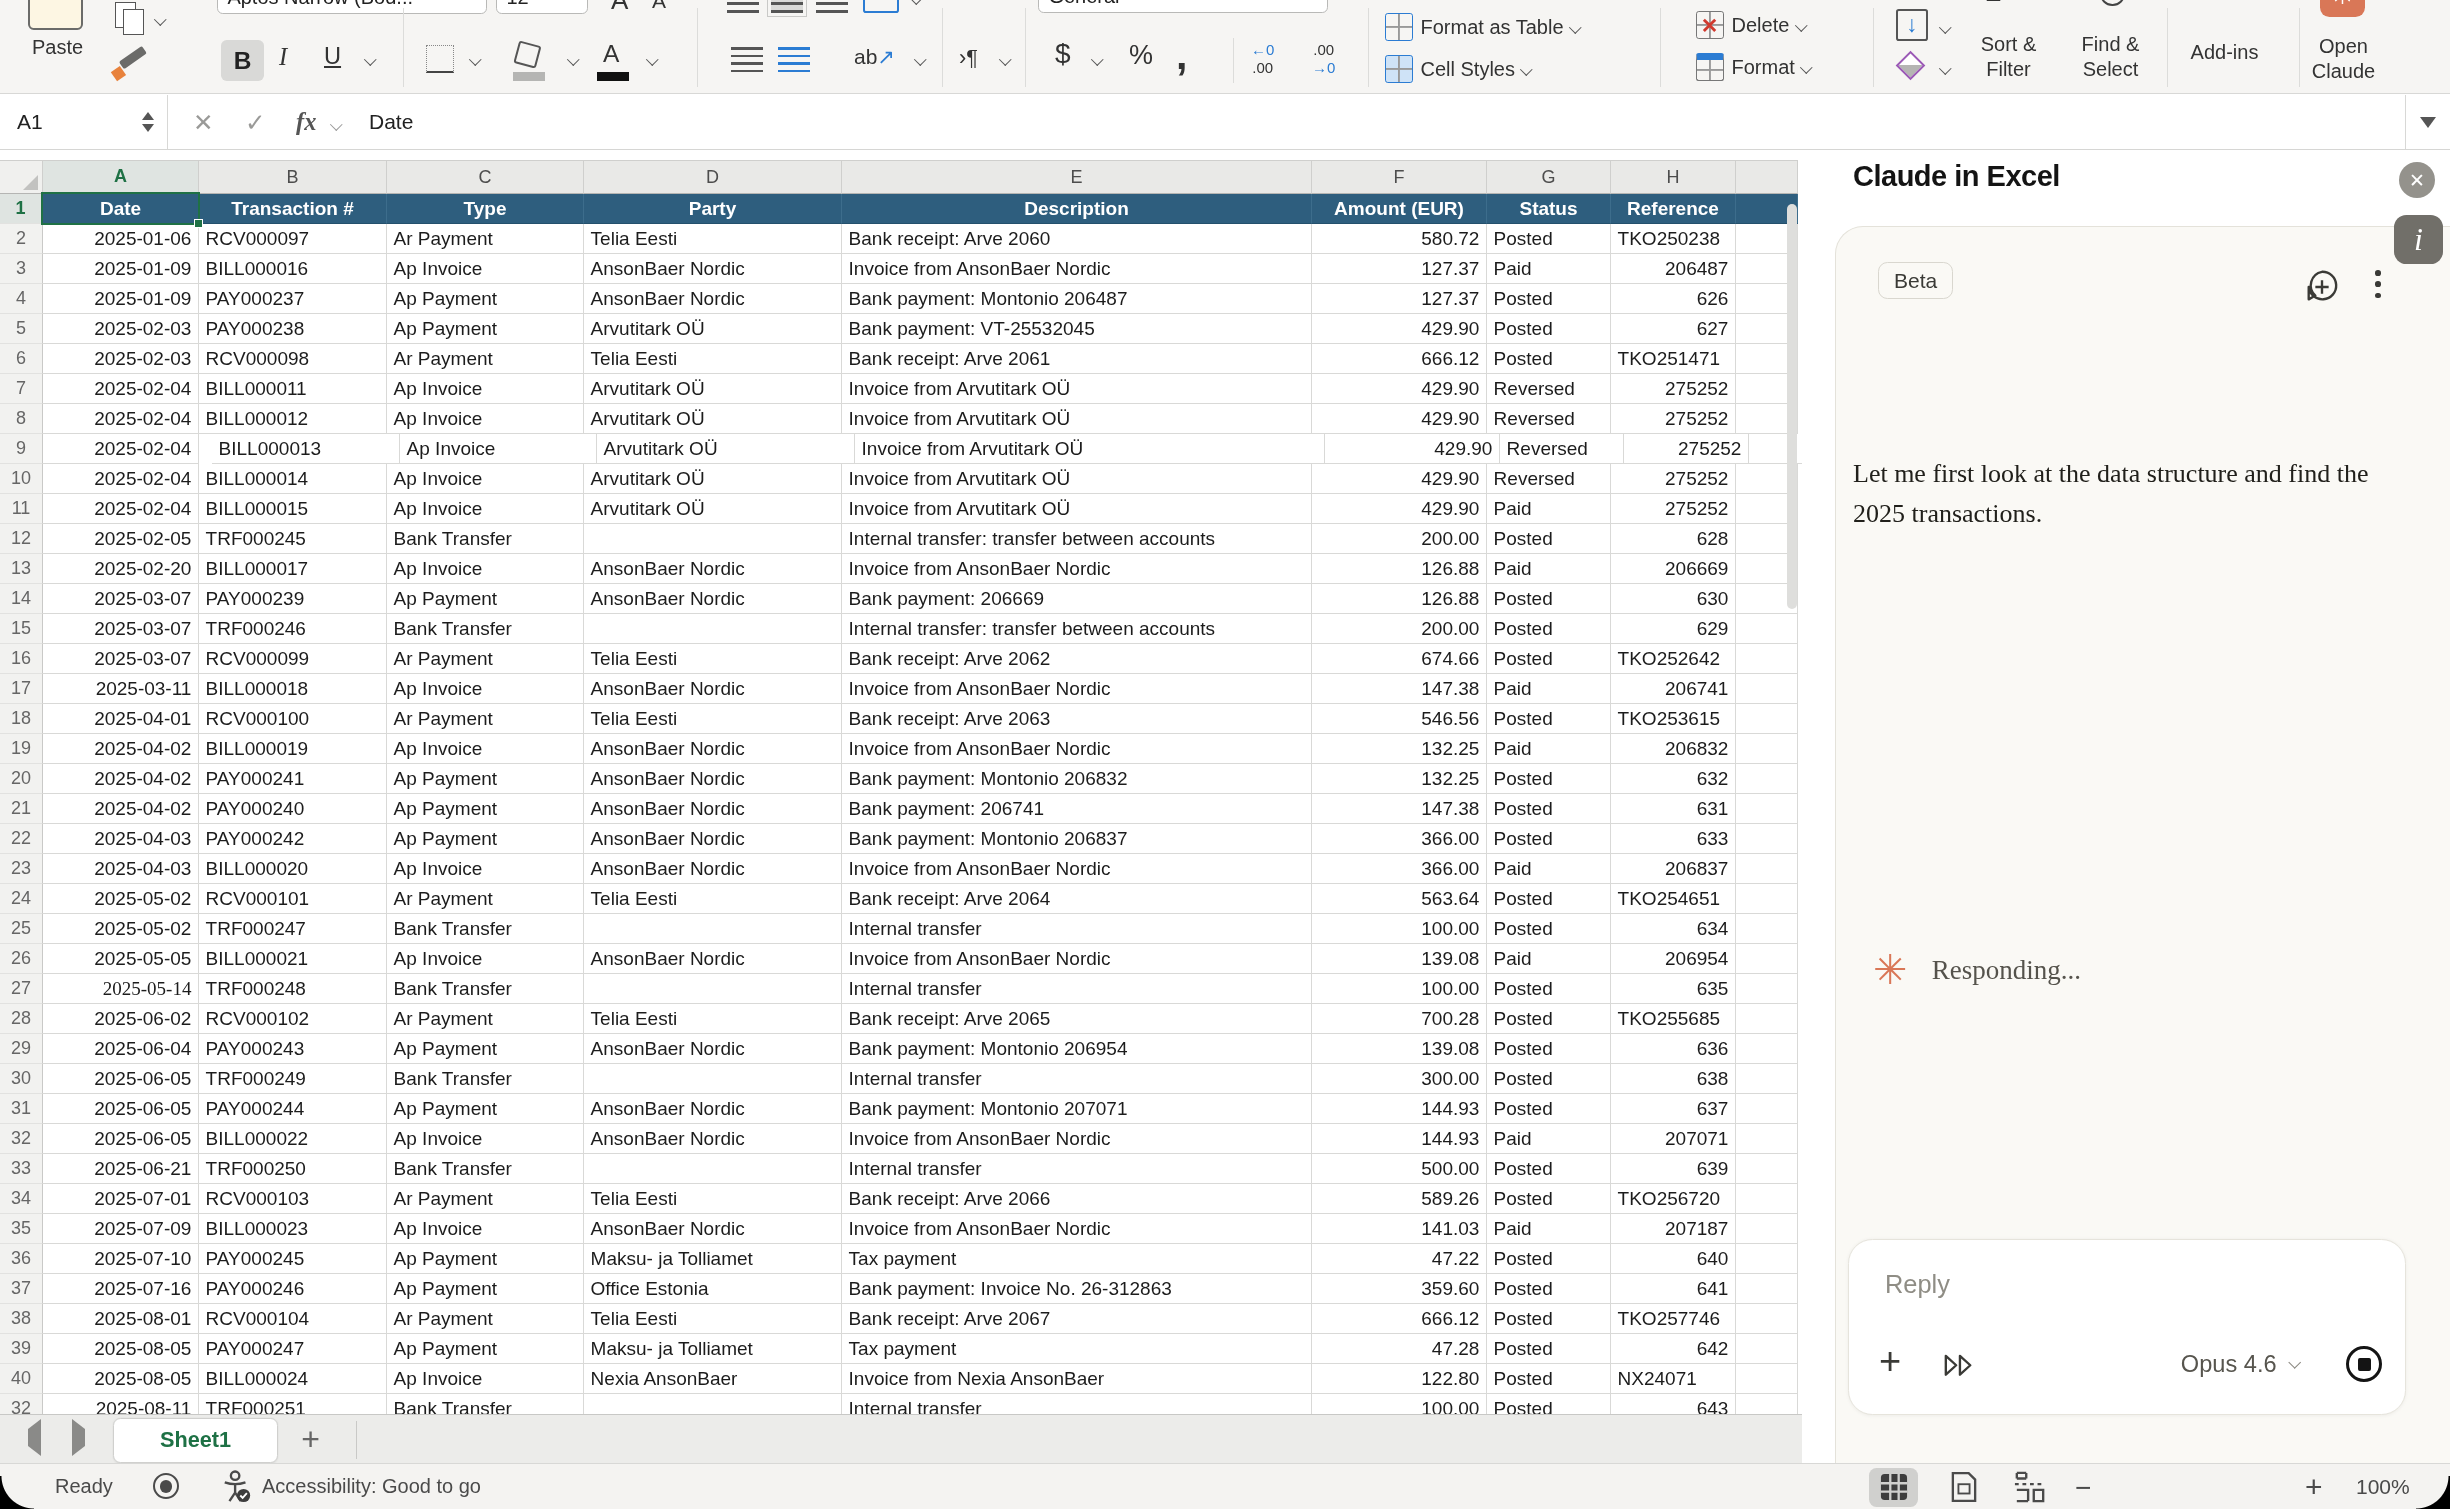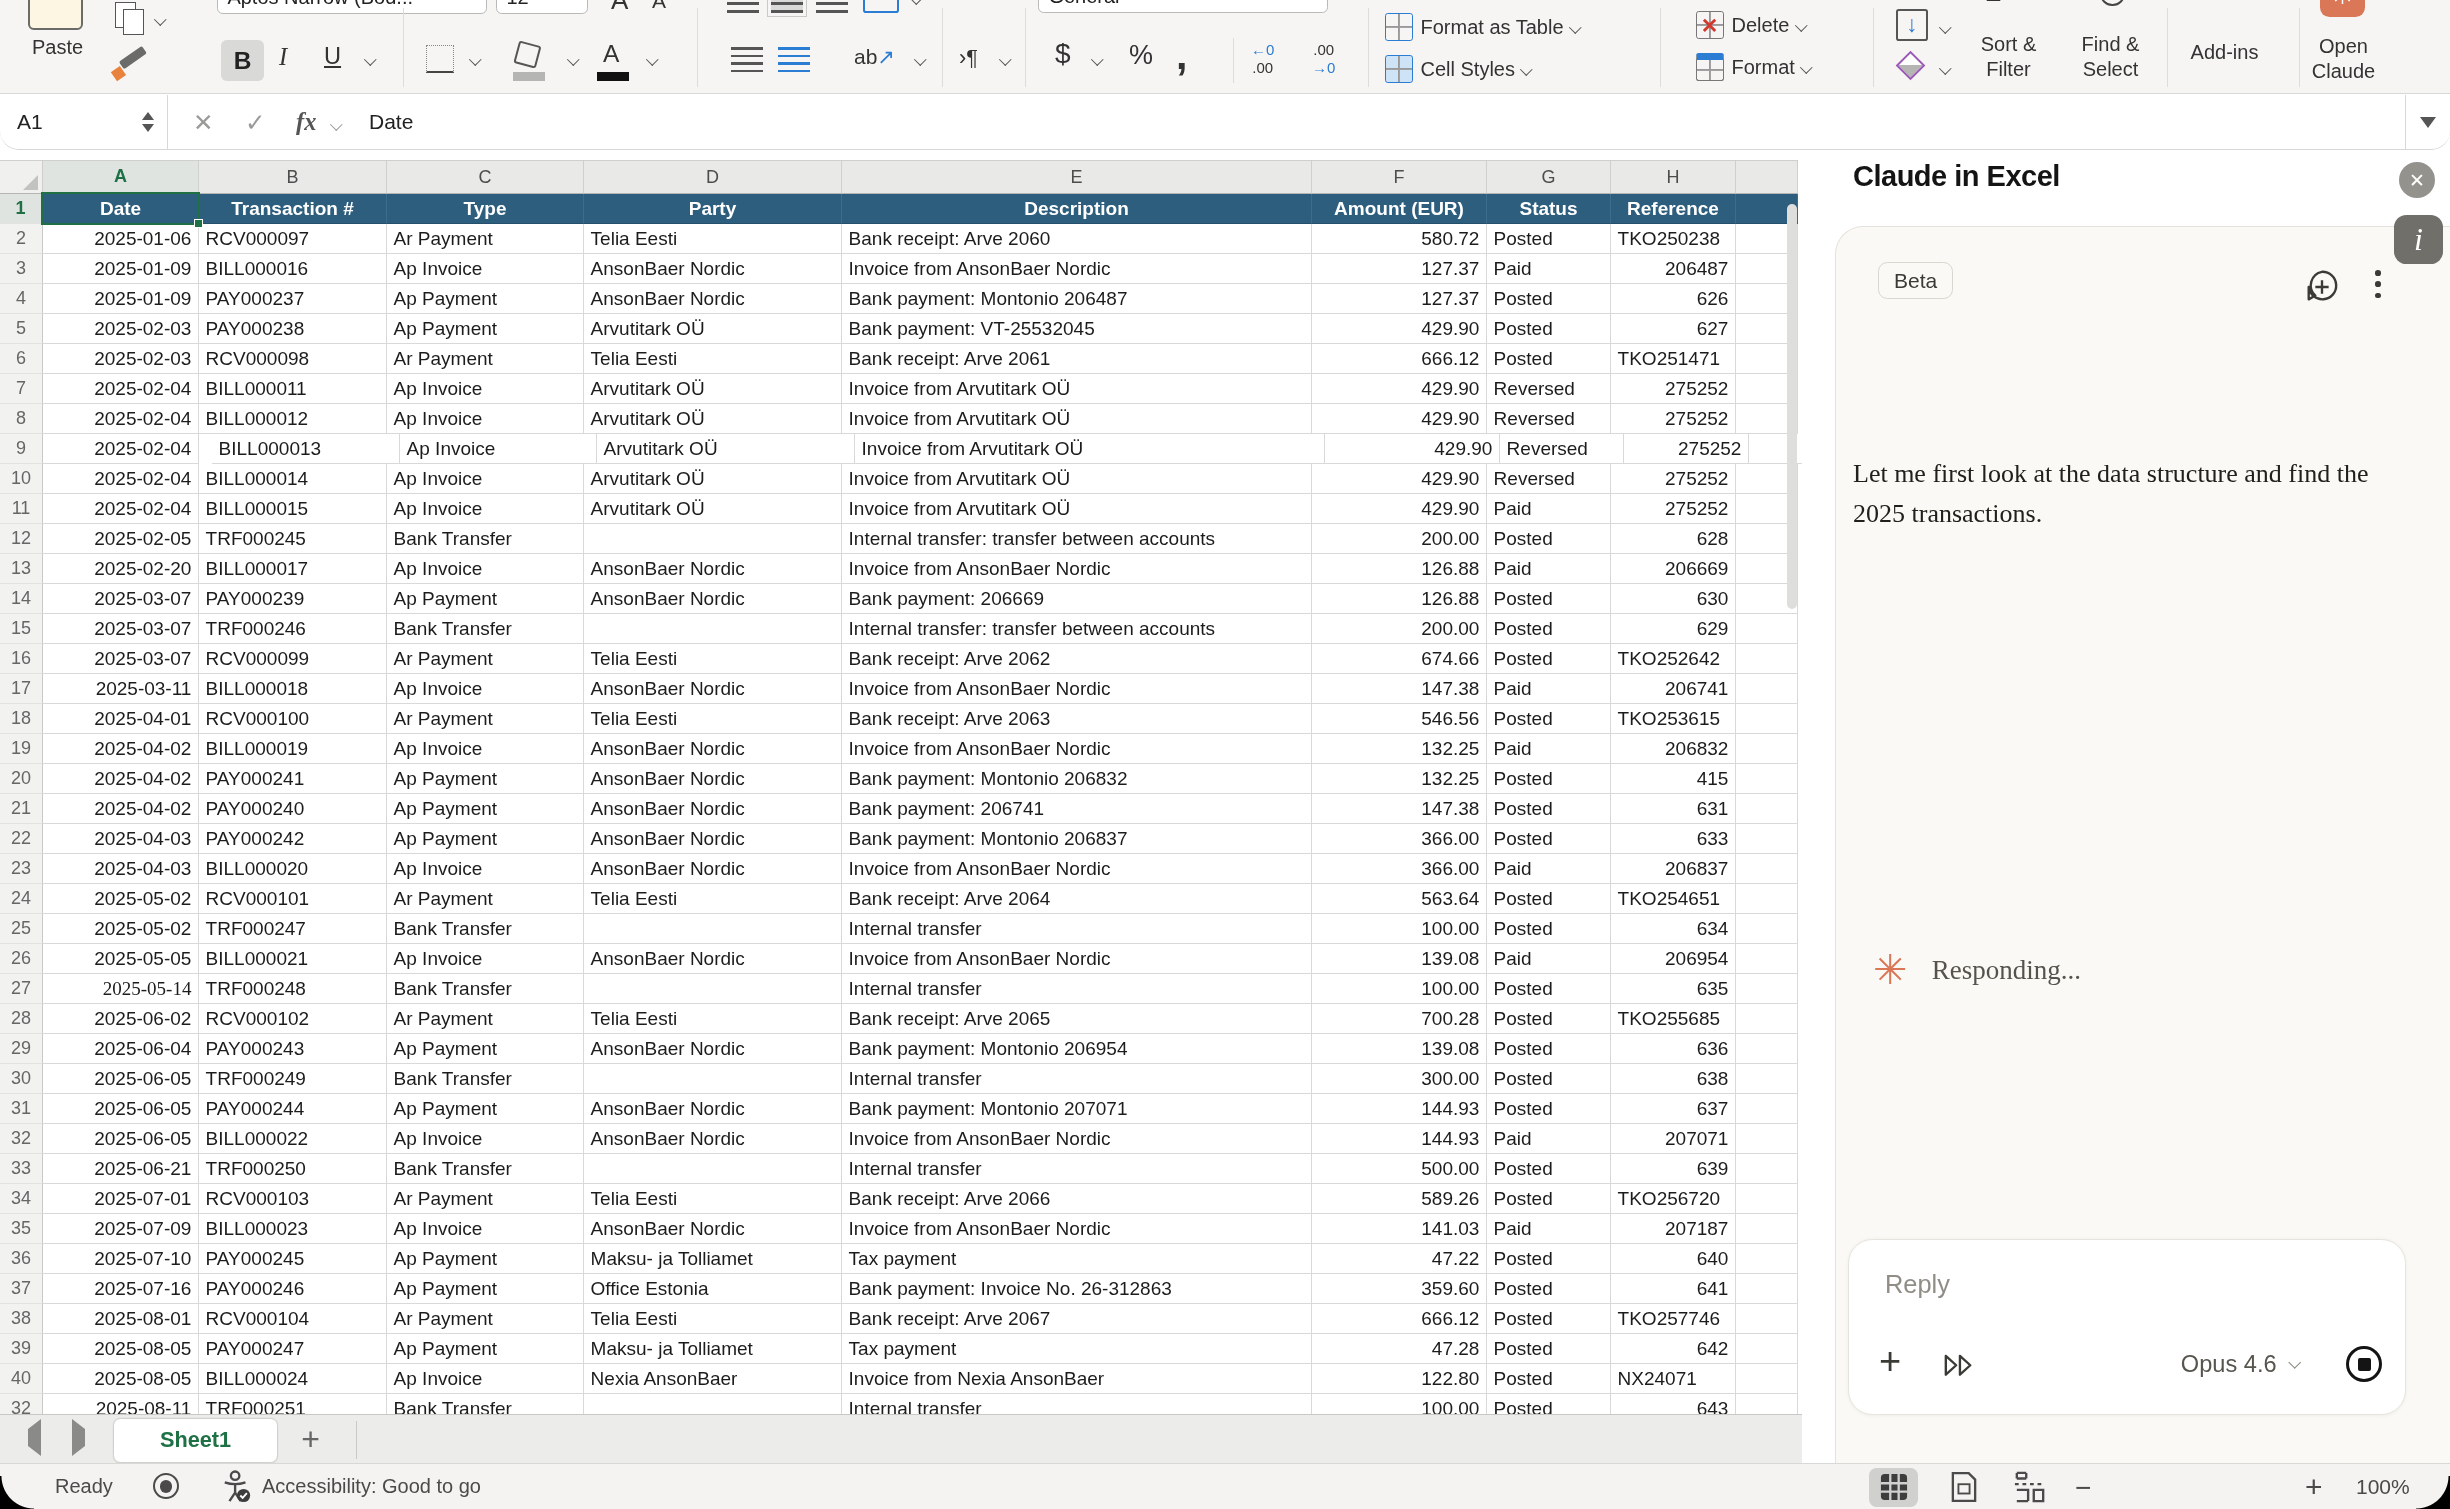--- a/index.html
+++ b/index.html
@@ -21,21 +21,21 @@
     display:flex; align-items:flex-end; padding:3.8px 9.4px; font-size:20px; color:#222; }
   .icon-box { width:28px; height:28px; border:1.9px solid #777; border-radius:2.8px; position:relative; }
   .grid9 { background:
      linear-gradient(#999,#999) 50% 0/1.9px 100% no-repeat,
      linear-gradient(#999,#999) 0 50%/100% 1.9px no-repeat; }
   .bold-btn { width:43px; height:41px; background:#d9d9d7; border-radius:5.7px;
     display:flex; align-items:center; justify-content:center; font-weight:bold; font-size:24.5px; color:#222; }
 
   
   #formula-bar { position:absolute; left:0; top:95px; width:2450px; height:55px; background:#fff;
-    border-bottom:1.9px solid #d6d6d4;border-radius:19px; }
+    border-bottom:1.9px solid #d6d6d4; }
   #name-box { position:absolute; left:0; top:0; width:168px; height:100%; border-right:0.9px solid #d8d8d6;
     display:flex; align-items:center; }
   #name-box .ref { font-size:21px; color:#222; margin-left:17px; flex:1; }
   .stepper { display:flex; flex-direction:column; gap:3.8px; margin-right:13px; }
   .tri-up { width:0;height:0;border-left:6.6px solid transparent;border-right:6.6px solid transparent;border-bottom:8.5px solid #555; }
   .tri-dn { width:0;height:0;border-left:6.6px solid transparent;border-right:6.6px solid transparent;border-top:8.5px solid #555; }
   .fb-icon { position:absolute; top:0; height:100%; display:flex; align-items:center; font-size:24.5px; color:#9a9a98; }
   #fx-glyph { font-family:"Liberation Serif", serif; font-style:italic; color:#555; font-weight:bold; }
   #fb-value { position:absolute; left:369px; top:0; height:100%; display:flex; align-items:center;
     font-size:21px; color:#222; }
@@ -532,21 +532,21 @@
         </div>
         <div class="g-row" style="height: 30px;">
           <div class="rn-cell">20</div>
           <div class="d-cell al-r" style="width: 156px;">2025-04-02</div>
           <div class="d-cell" style="width: 188px;">PAY000241</div>
           <div class="d-cell" style="width: 197px;">Ap Payment</div>
           <div class="d-cell" style="width: 258px;">AnsonBaer Nordic</div>
           <div class="d-cell" style="width: 470px;">Bank payment: Montonio 206832</div>
           <div class="d-cell al-r" style="width: 175px;">132.25</div>
           <div class="d-cell" style="width: 124px;">Posted</div>
-          <div class="d-cell al-r" style="width: 125px;">415</div>
+          <div class="d-cell al-r" style="width: 125px;">632</div>
           <div class="d-cell" style="width: 62px;"></div>
         </div>
         <div class="g-row" style="height: 30px;">
           <div class="rn-cell">21</div>
           <div class="d-cell al-r" style="width: 156px;">2025-04-02</div>
           <div class="d-cell" style="width: 188px;">PAY000240</div>
           <div class="d-cell" style="width: 197px;">Ap Payment</div>
           <div class="d-cell" style="width: 258px;">AnsonBaer Nordic</div>
           <div class="d-cell" style="width: 470px;">Bank payment: 206741</div>
           <div class="d-cell al-r" style="width: 175px;">147.38</div>

